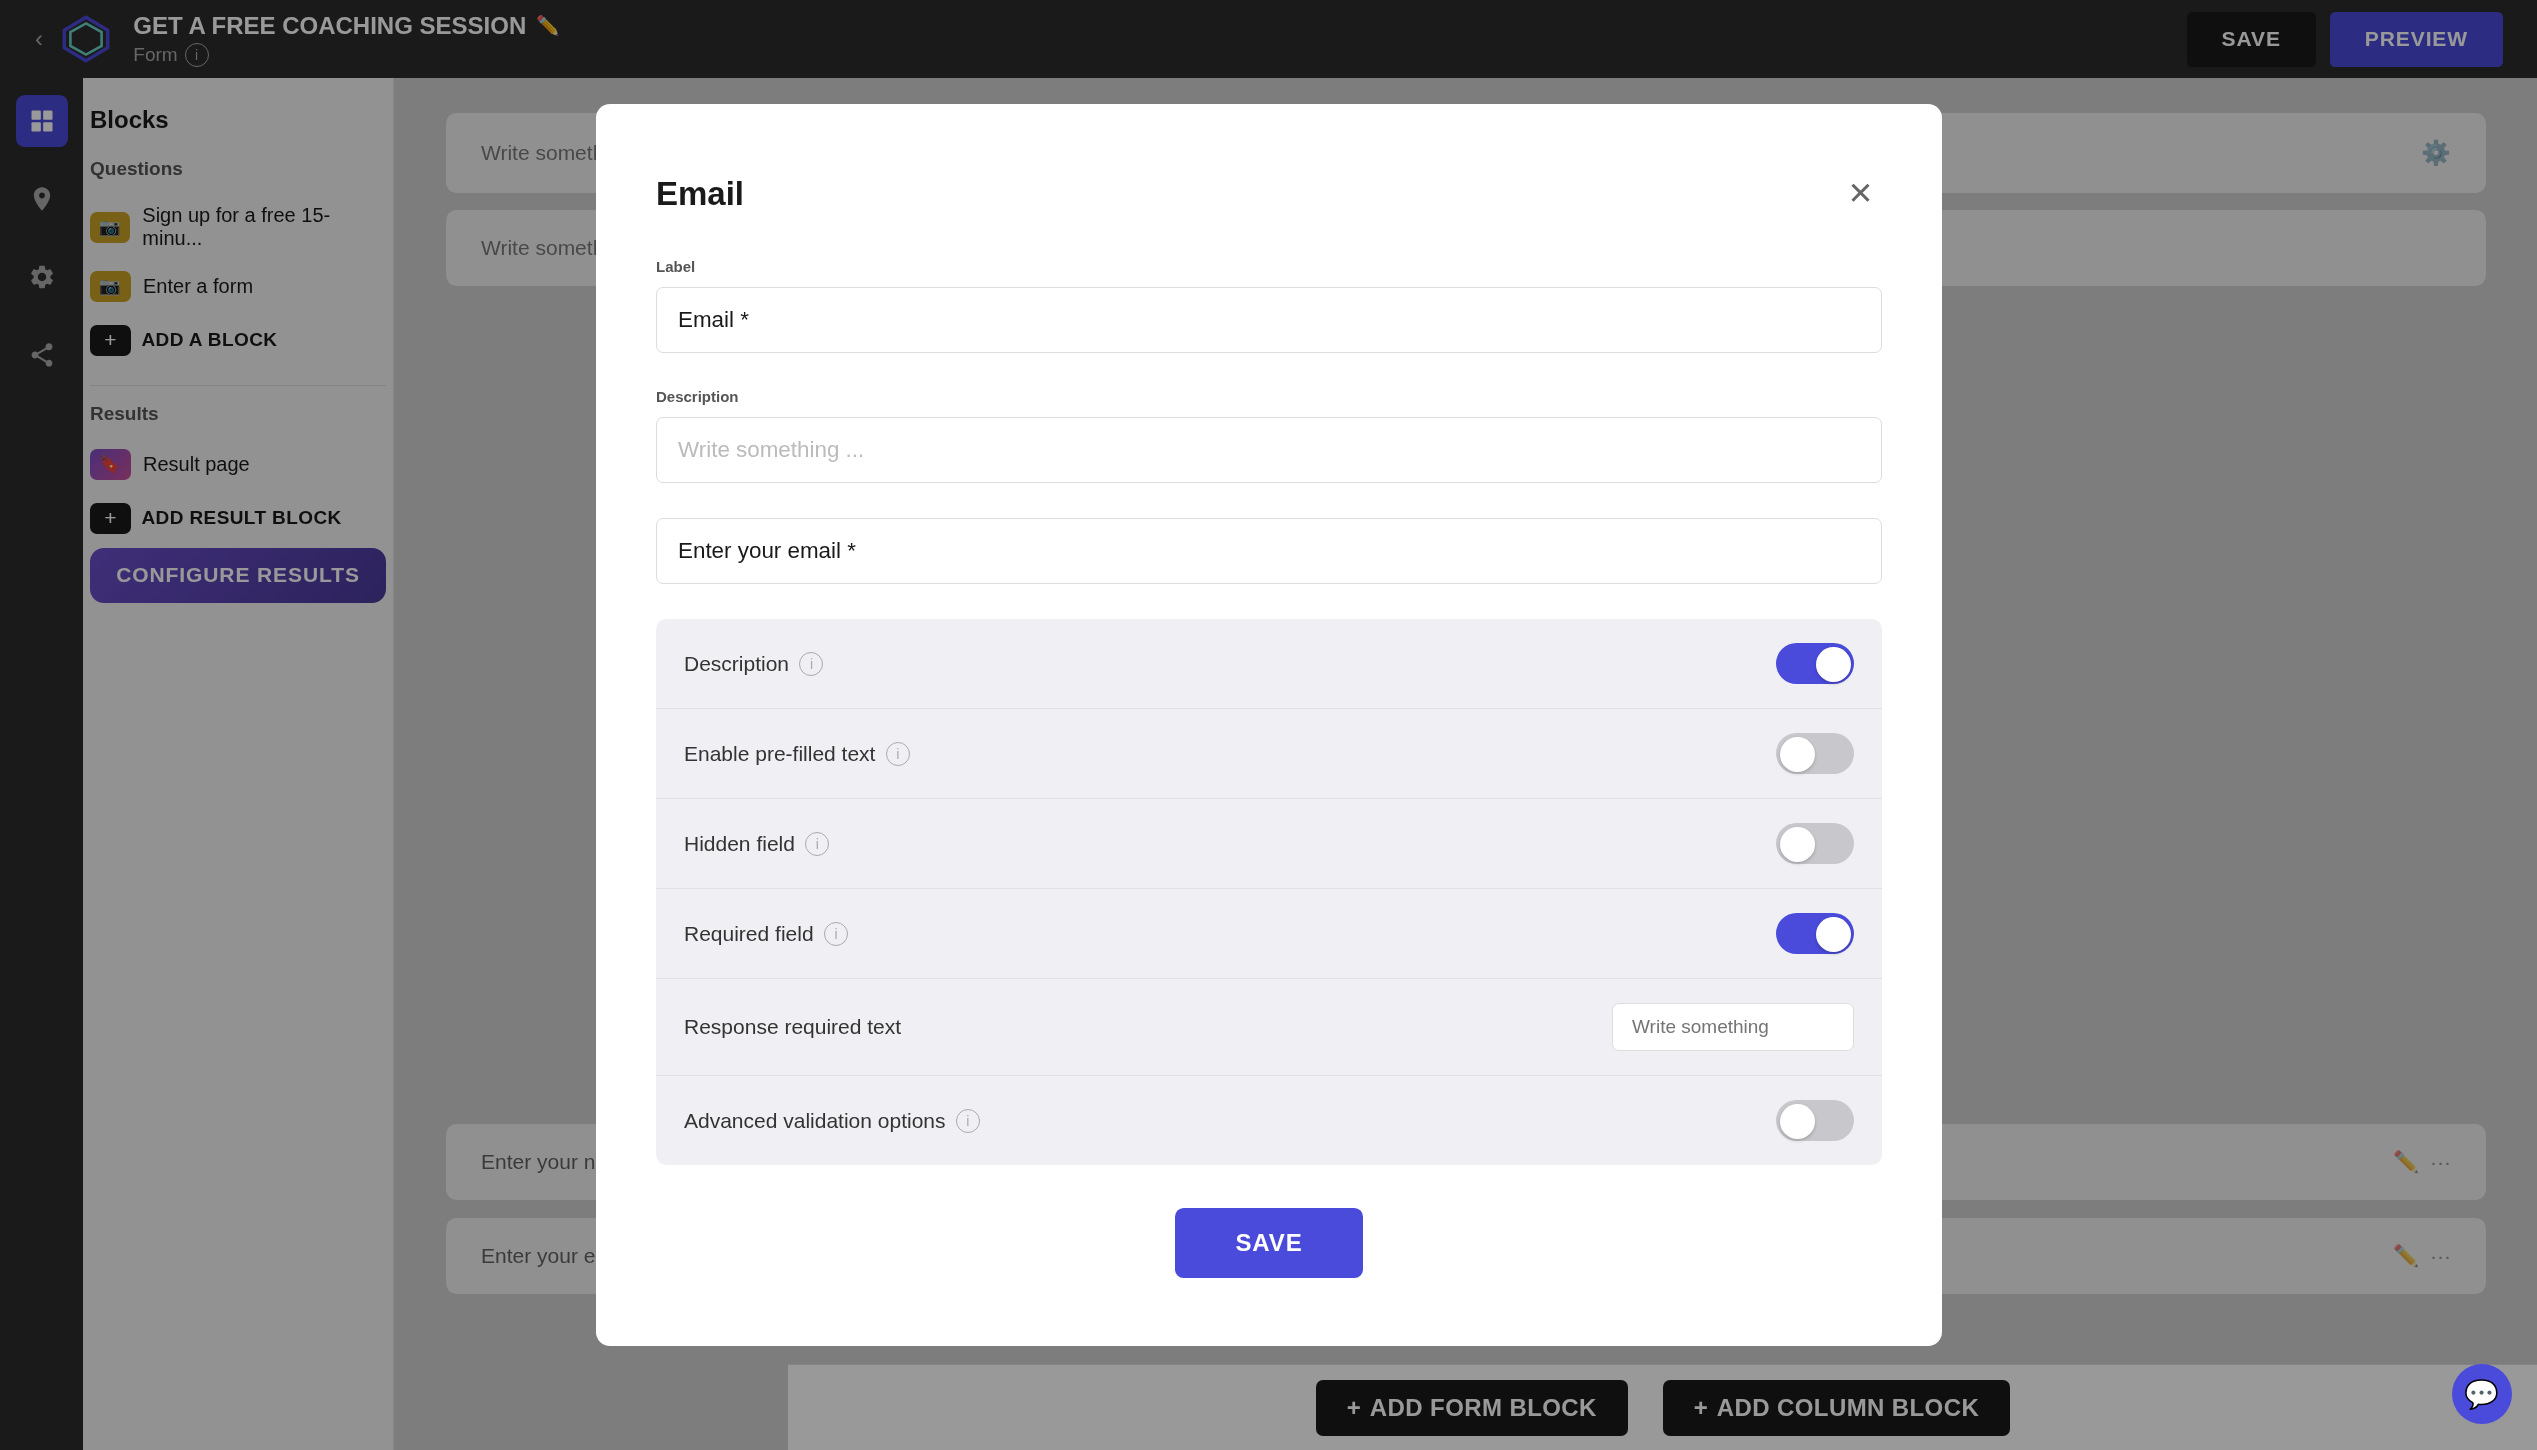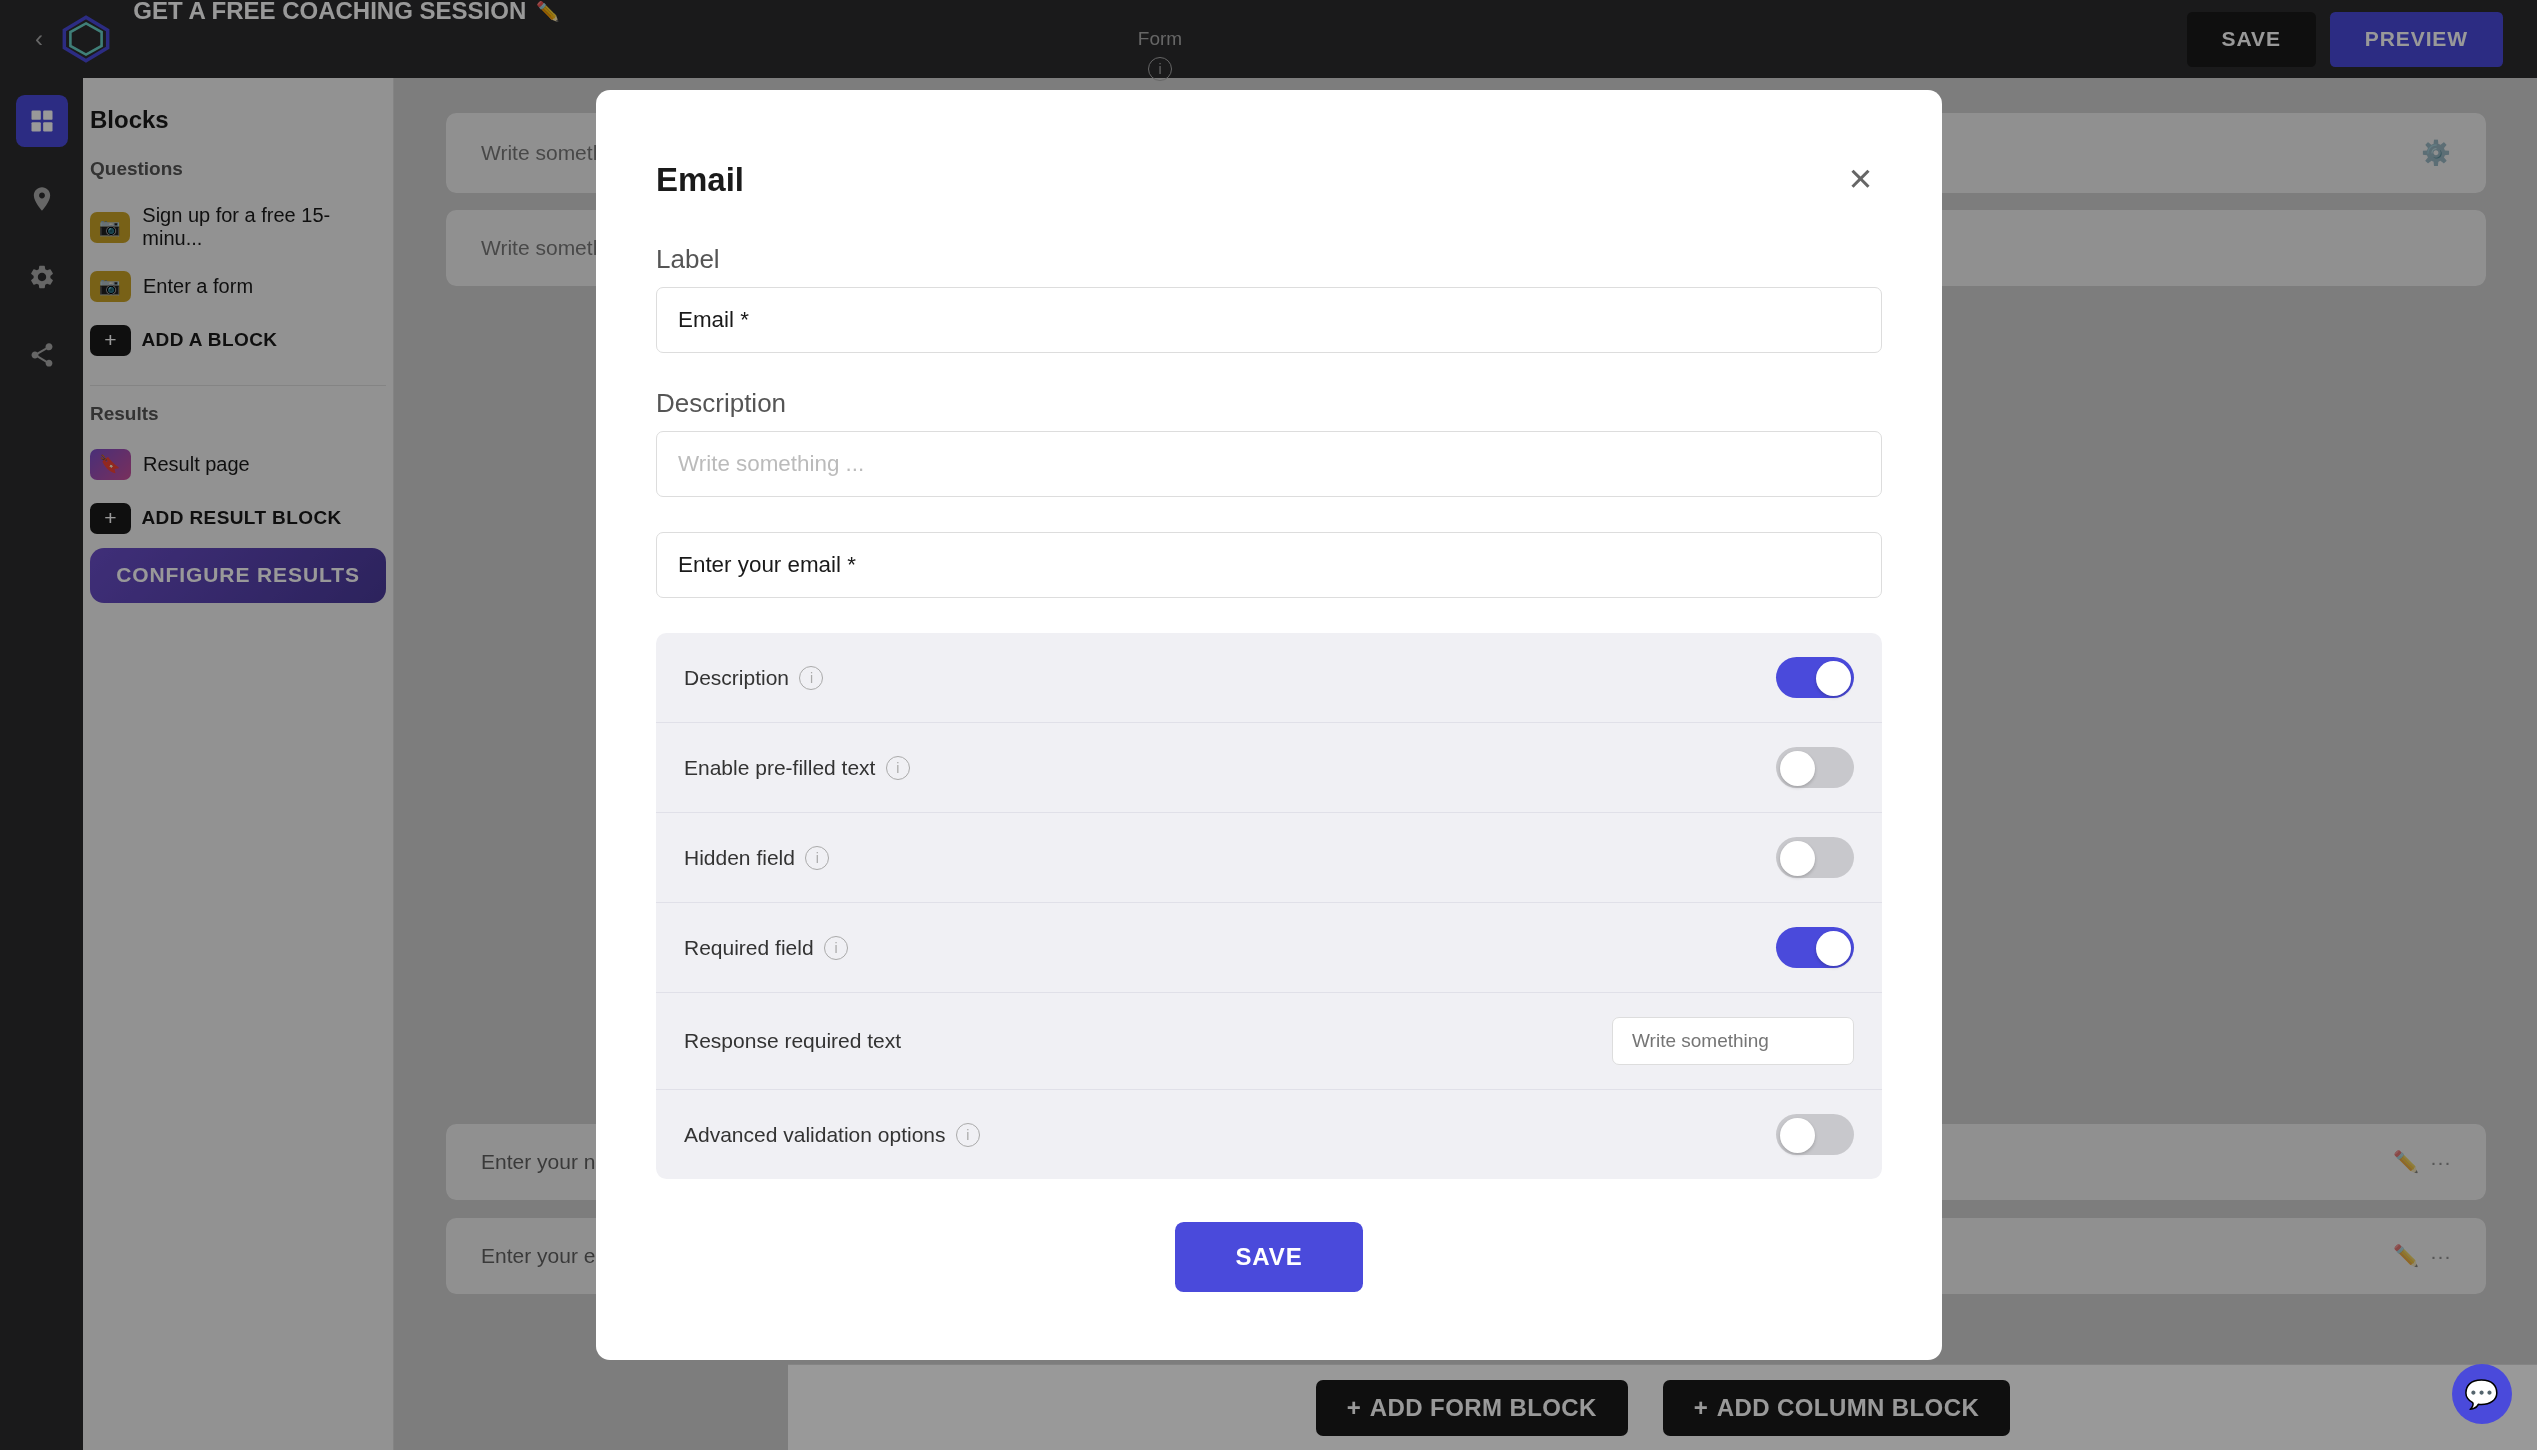--- a/index.html
+++ b/index.html
@@ -45,21 +45,20 @@
       align-items: center;
       gap: 10.4px;
     }
     .topbar-subtitle {
       color: #aaa;
       font-size: 19px;
       display: flex;
       align-items: center;
       gap: 7px;
       margin-top: 3px;
-      flex-direction: column;
     }
     .topbar-actions {
       display: flex;
       gap: 14px;
     }
     .btn-save {
       background: #1a1a1a;
       color: #fff;
       border: none;
       padding: 15.5px 35px;
@@ -251,22 +250,22 @@
       align-items: center;
       justify-content: center;
       font-size: 31px;
       color: #666;
       cursor: pointer;
       border-radius: 50%;
     }
 
     .form-group { margin-bottom: 35px; }
     .form-label {
-      font-size: 26px;
-      font-weight: 400;
+      font-size: 15px;
+      font-weight: 700;
       color: #555;
       margin-bottom: 12px;
       display: block;
     }
     .form-input {
       width: 100%;
       border: 1.3px solid #ddd;
       border-radius: 7px;
       padding: 19px 21px;
       font-size: 22.4px;

